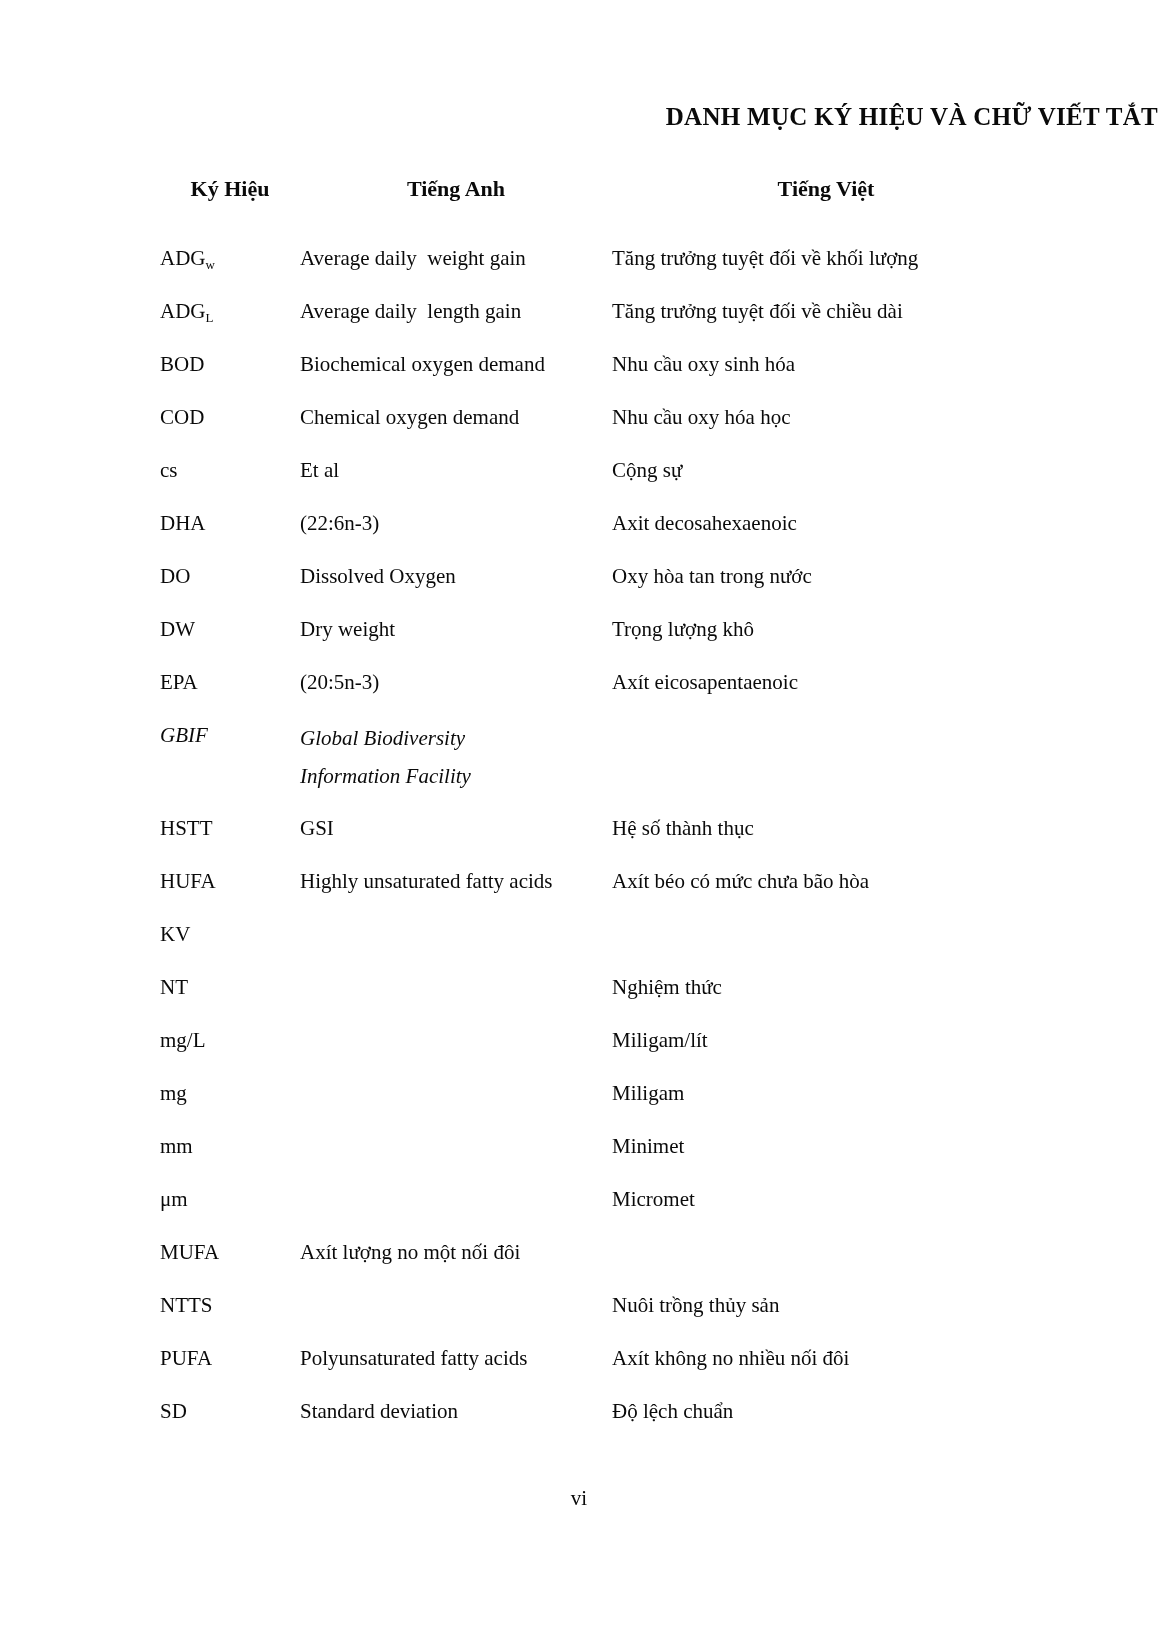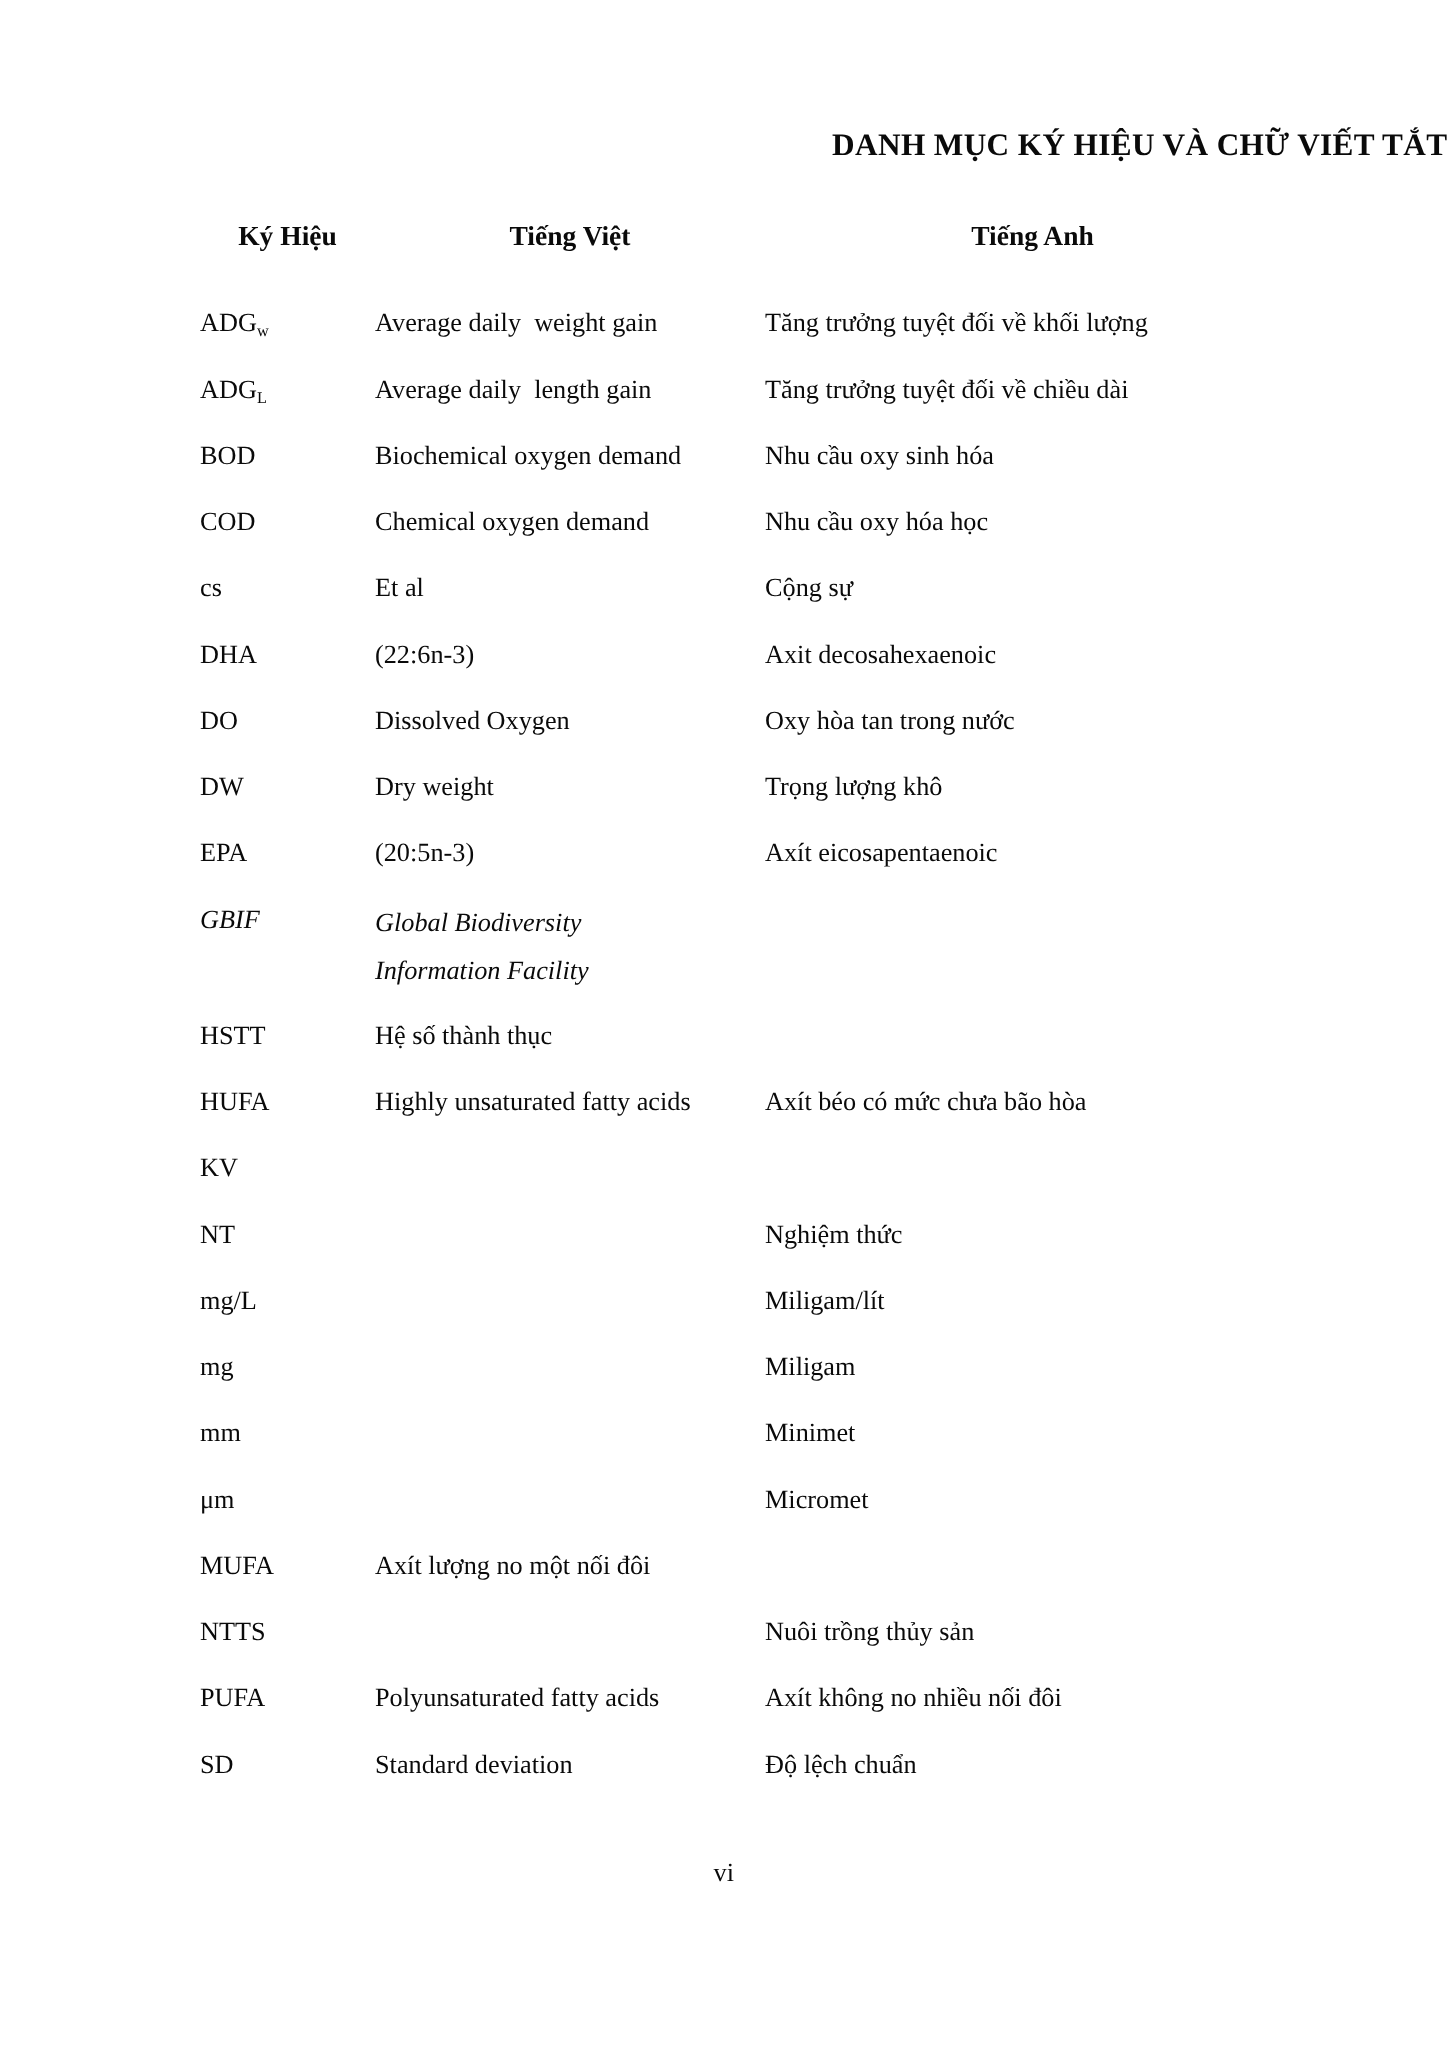--- a/index.html
+++ b/index.html
@@ -64,22 +64,22 @@
 <body>
 
 <div class="page">
 
   <h1 class="title">DANH MỤC KÝ HIỆU VÀ CHỮ VIẾT TẮT</h1>
 
   <div class="abbrev-table">
 
     <div class="header-row">
       <div>Ký Hiệu</div>
+      <div>Tiếng Anh</div>
       <div>Tiếng Việt</div>
-      <div>Tiếng Anh</div>
     </div>
 
     <div id="rows">
   <div class="row">
     <div class="cell-sym"><span class="sym-main">ADG</span><span class="sym-sub">w</span></div>
     <div class="cell-en">Average daily  weight gain</div>
     <div class="cell-vi">Tăng trưởng tuyệt đối về khối lượng</div>
   </div>
 
   <div class="row">
@@ -134,20 +134,21 @@
     <div class="cell-sym"><span class="sym-main">GBIF</span></div>
     <div class="cell-en">
             <div class="line">Global Biodiversity</div>
             <div class="line">Information Facility</div>
           </div>
     <div class="cell-vi"></div>
   </div>
 
   <div class="row">
     <div class="cell-sym"><span class="sym-main">HSTT</span></div>
+    <div class="cell-en">GSI</div>
     <div class="cell-vi">Hệ số thành thục</div>
   </div>
 
   <div class="row">
     <div class="cell-sym"><span class="sym-main">HUFA</span></div>
     <div class="cell-en">Highly unsaturated fatty acids</div>
     <div class="cell-vi">Axít béo có mức chưa bão hòa</div>
   </div>
 
   <div class="row">

